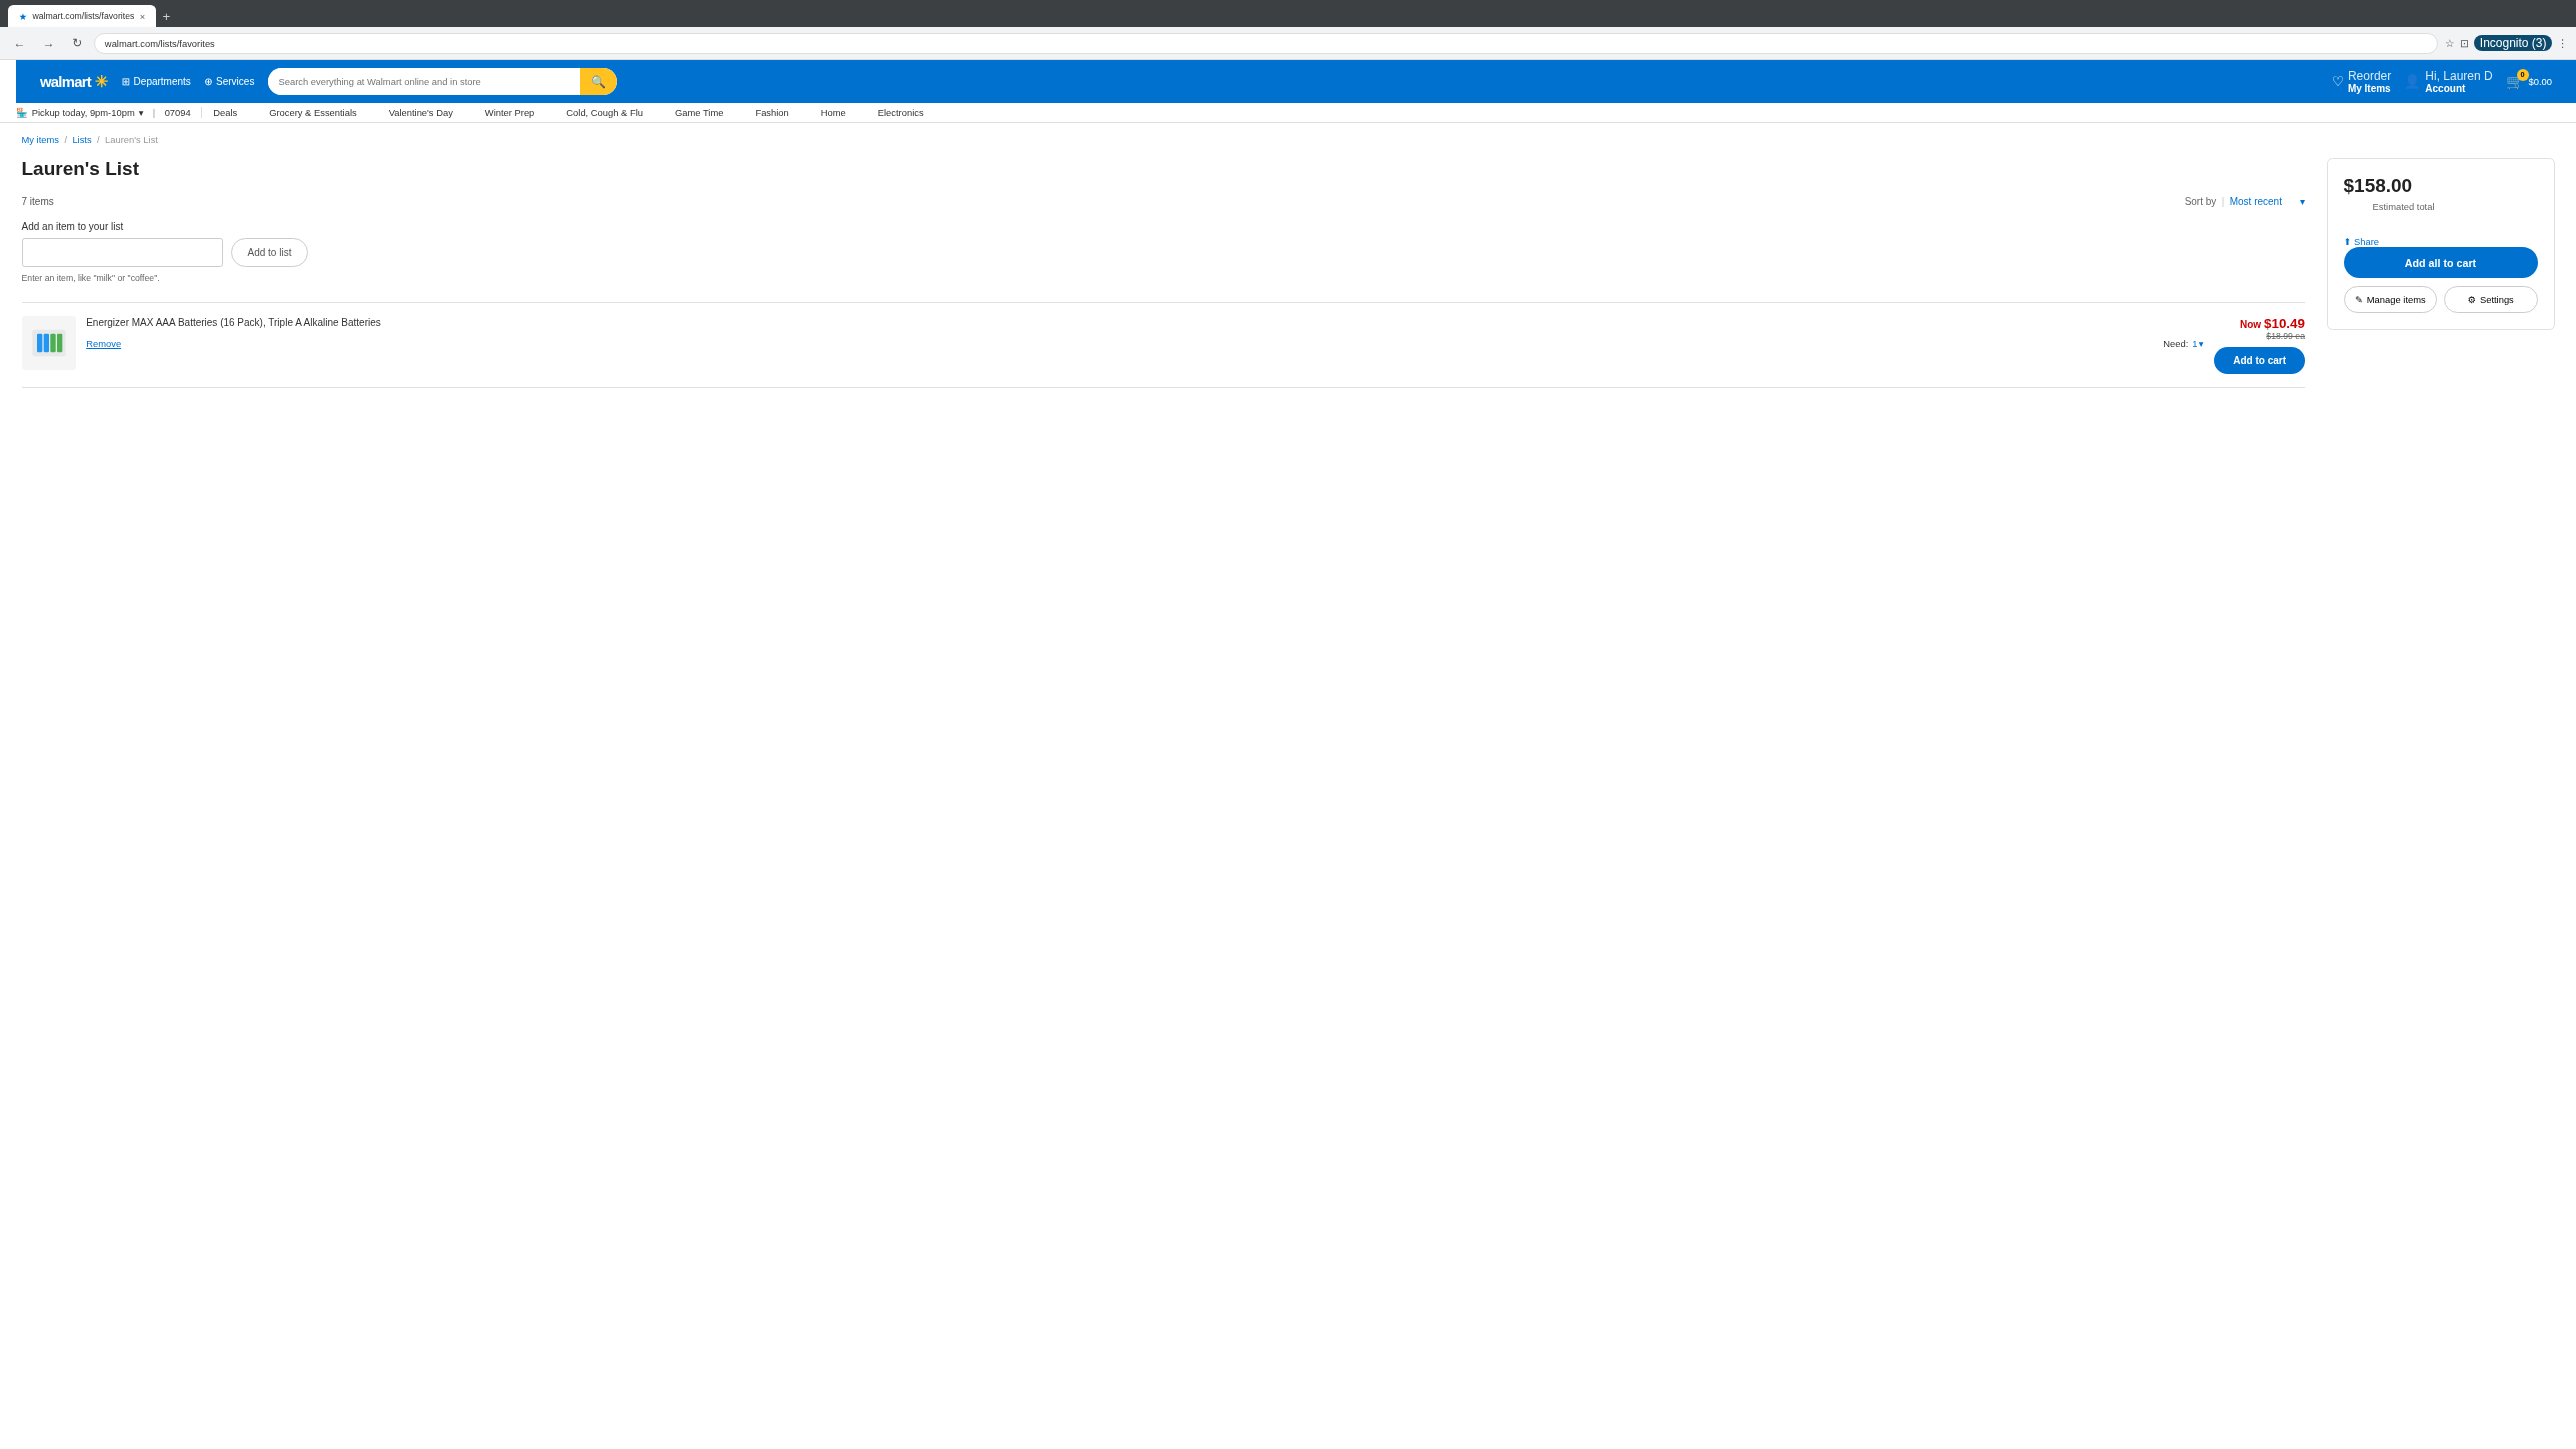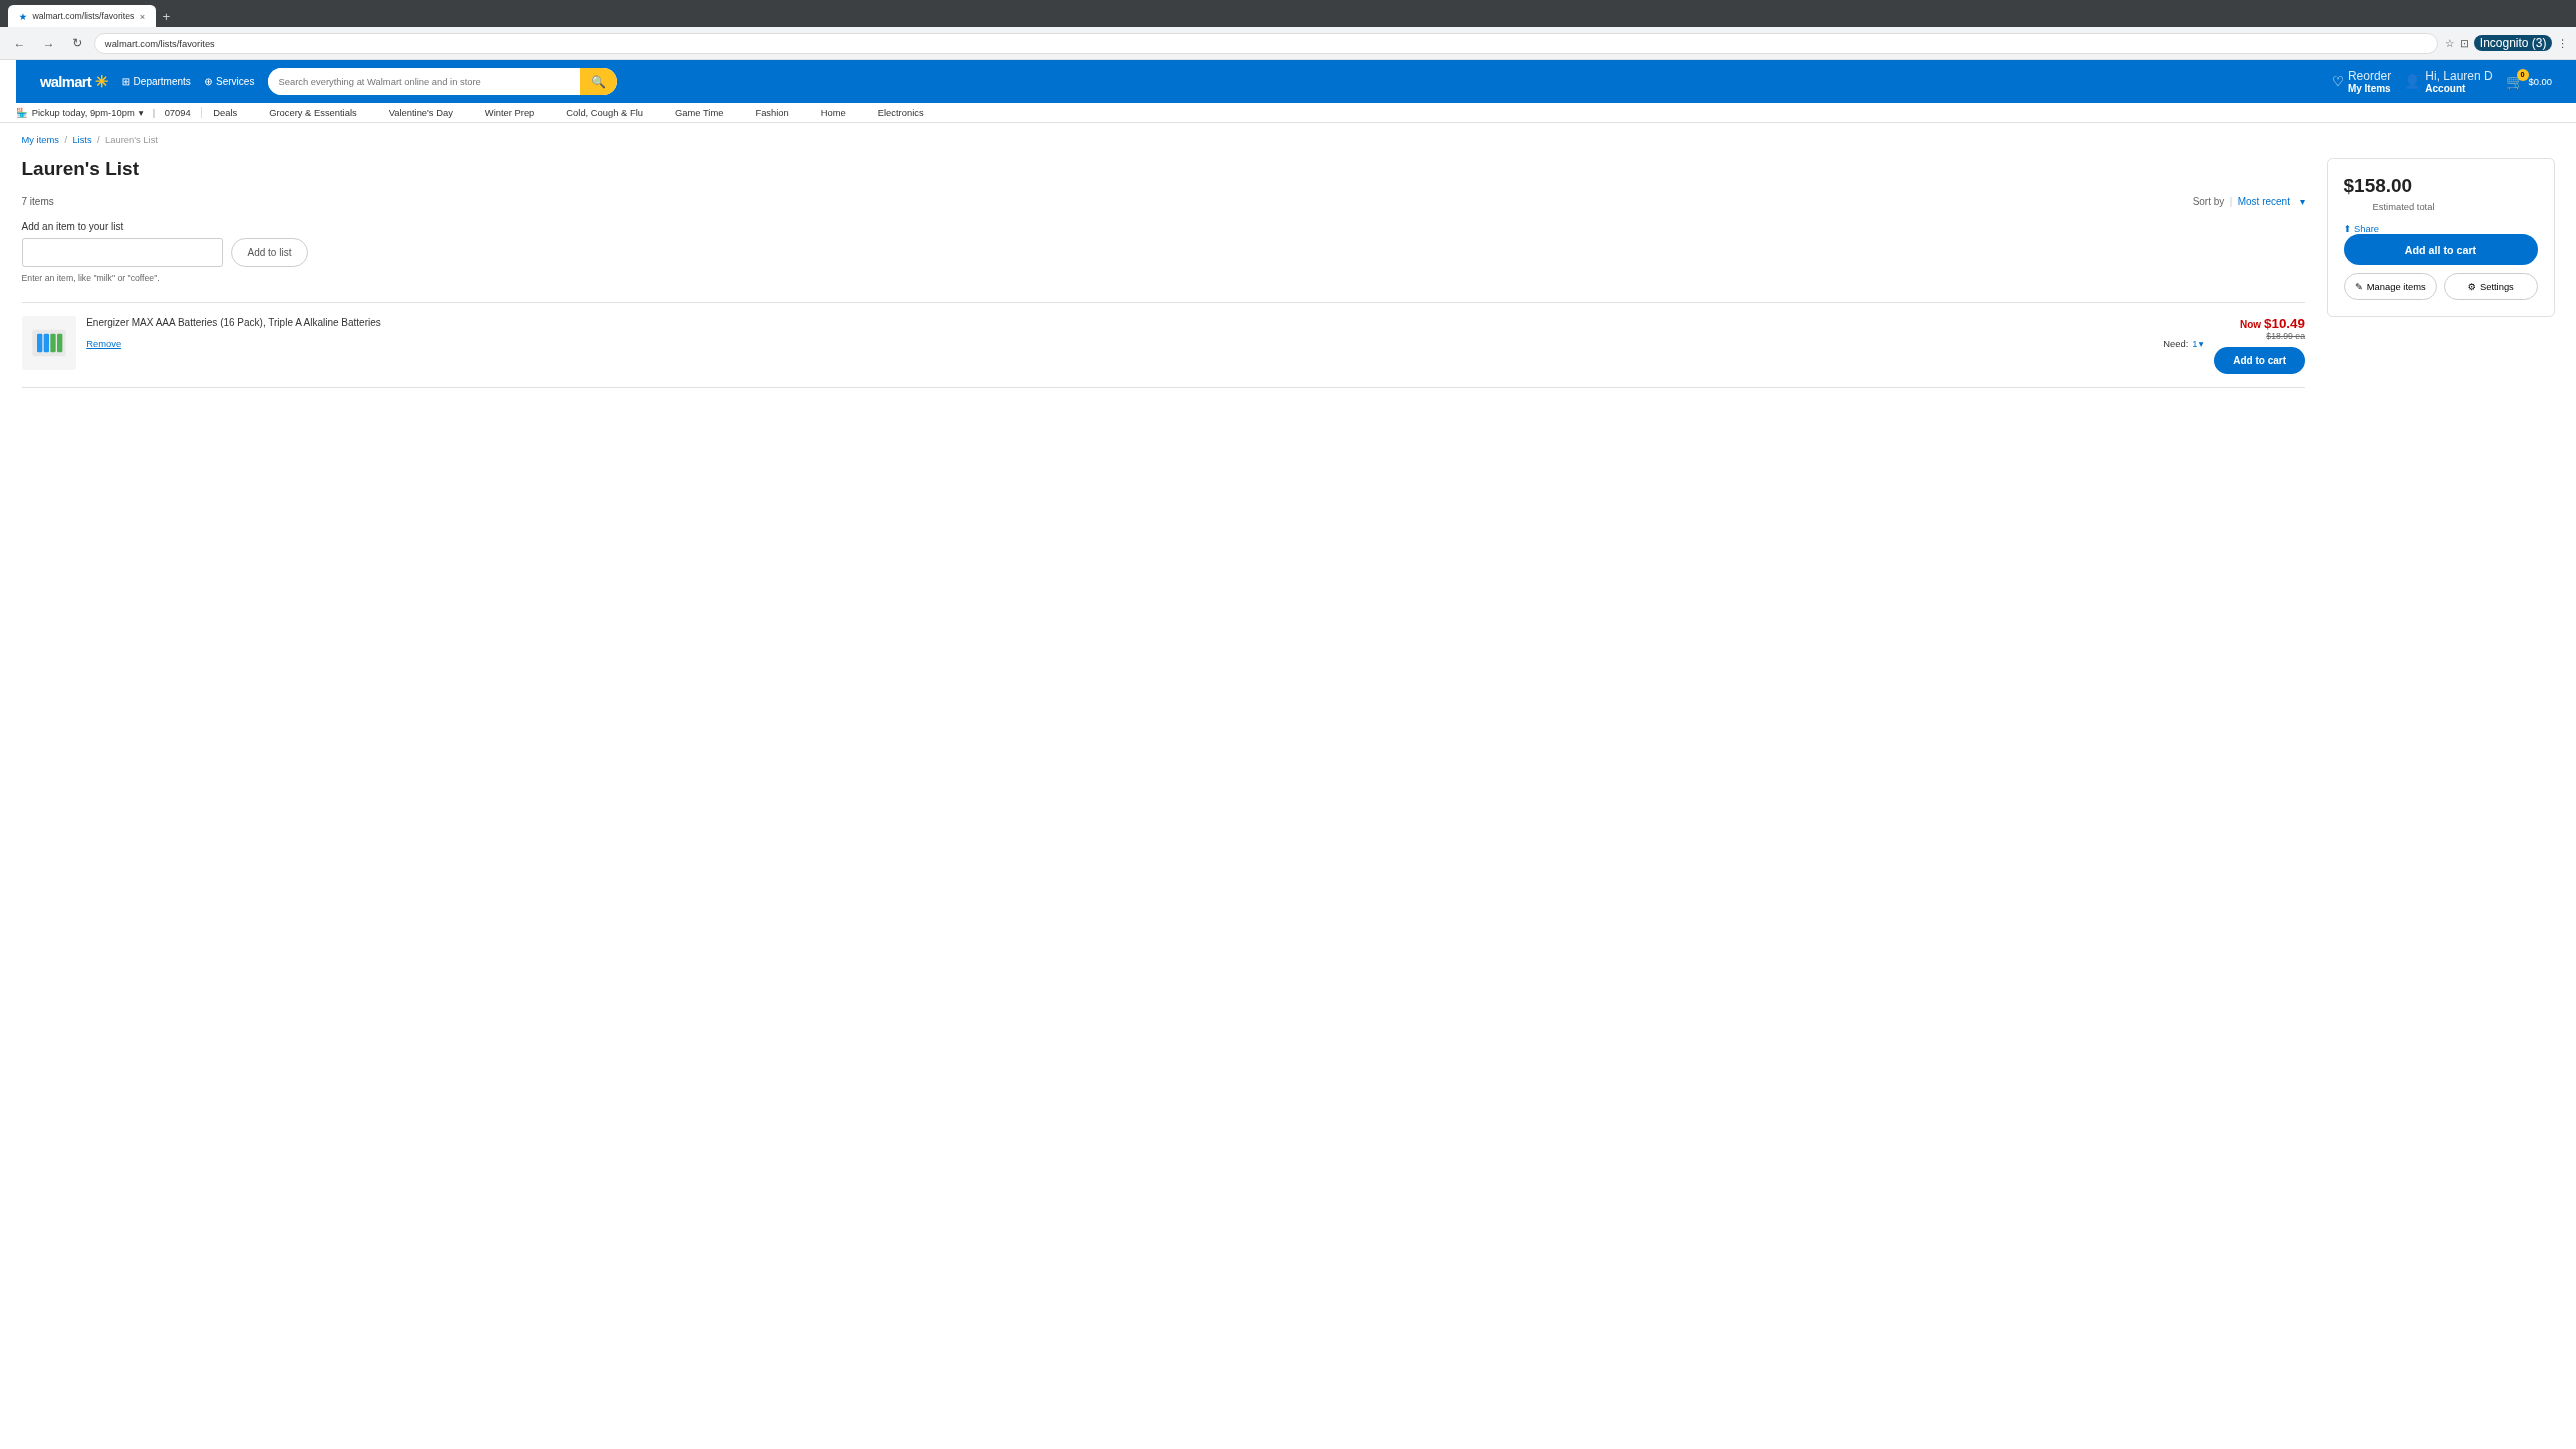--- a/index.html
+++ b/index.html
@@ -47,21 +47,21 @@
     .page-layout { display: flex; gap: 21.5px; }
     .page-left { flex: 1; }
     .page-right { width: 228px; flex-shrink: 0; }
 
     .page-title { font-size: 19px; font-weight: bold; color: #222; margin-bottom: 16px; }
 
     .sort-bar { display: flex; align-items: flex-start; justify-content: space-between; margin-bottom: 13.4px; }
     .items-count { font-size: 10px; color: #555; }
     .sort-by { display: flex; align-items: center; gap: 5.4px; font-size: 10px; color: #333; cursor: pointer; }
     .sort-label { color: #666; }
-    .sort-value { color: #0071ce; font-weight: 500; display: flex; align-items: center; gap: 10px; }
+    .sort-value { color: #0071ce; font-weight: 500; display: flex; align-items: center; gap: 18px; }
 
     .add-item-section { margin-bottom: 19px; }
     .add-item-label { font-size: 10px; color: #333; margin-bottom: 6.7px; }
     .add-item-row { display: flex; align-items: center; gap: 8px; margin-bottom: 5.4px; }
     .add-item-input { border: 1px solid #ccc; border-radius: 2.7px; padding: 8px 10.7px; font-size: 10px; width: 201px; outline: none; }
     .add-to-list-btn { border: 1px solid #ccc; background: #fff; border-radius: 16px; padding: 8px 16px; font-size: 10px; color: #555; cursor: pointer; white-space: nowrap; }
     .add-hint { font-size: 8.7px; color: #666; }
 
     
     .product-item { border-top: 0.7px solid #e0e0e0; padding: 13.4px 0; display: flex; align-items: flex-start; gap: 10.7px; }
@@ -69,21 +69,21 @@
     .product-name { font-size: 10px; color: #333; margin-bottom: 5.4px; line-height: 1.4; }
     .product-actions { display: flex; align-items: center; justify-content: space-between; margin-top: 8px; }
     .remove-btn { color: #0071ce; font-size: 9.4px; cursor: pointer; text-decoration: underline; background: none; border: none; }
     .need-selector { display: flex; align-items: center; gap: 4px; font-size: 9.4px; color: #333; cursor: pointer; }
     .need-value { color: #0071ce; display: flex; align-items: center; gap: 1.3px; }
     .add-to-cart-btn { background: #0071ce; color: #fff; border: none; border-radius: 16px; padding: 8px 19px; font-size: 10px; font-weight: bold; cursor: pointer; }
 
     
     .right-panel { background: #fff; border: 0.7px solid #e0e0e0; border-radius: 5.4px; padding: 16px; }
     .estimated-total { font-size: 19px; font-weight: bold; color: #222; margin-bottom: 4px; }
-    .estimated-label { font-size: 9.4px; color: #666; margin-bottom: 11px; padding-left: 29px; }
+    .estimated-label { font-size: 9.4px; color: #666; margin-bottom: 24px; padding-left: 29px; }
     .share-row { display: flex; justify-content: space-between; align-items: flex-start; flex-direction: column; }
     .share-btn { color: #0071ce; font-size: 9.4px; cursor: pointer; display: flex; align-items: center; gap: 2.7px; text-decoration: none; }
     .add-all-cart-btn { width: 100%; background: #0071ce; color: #fff; border: none; border-radius: 16px; padding: 9.4px; font-size: 10.7px; font-weight: bold; cursor: pointer; margin-bottom: 8px; }
     .panel-actions { display: flex; gap: 6.7px; }
     .manage-items-btn { flex: 1; border: 1px solid #ccc; background: #fff; border-radius: 16px; padding: 6.7px; font-size: 9.4px; cursor: pointer; display: flex; align-items: center; justify-content: center; gap: 4px; }
     .settings-btn { flex: 1; border: 1px solid #ccc; background: #fff; border-radius: 16px; padding: 6.7px; font-size: 9.4px; cursor: pointer; display: flex; align-items: center; justify-content: center; gap: 4px; }
   </style>
 </head>
 <body>
 

